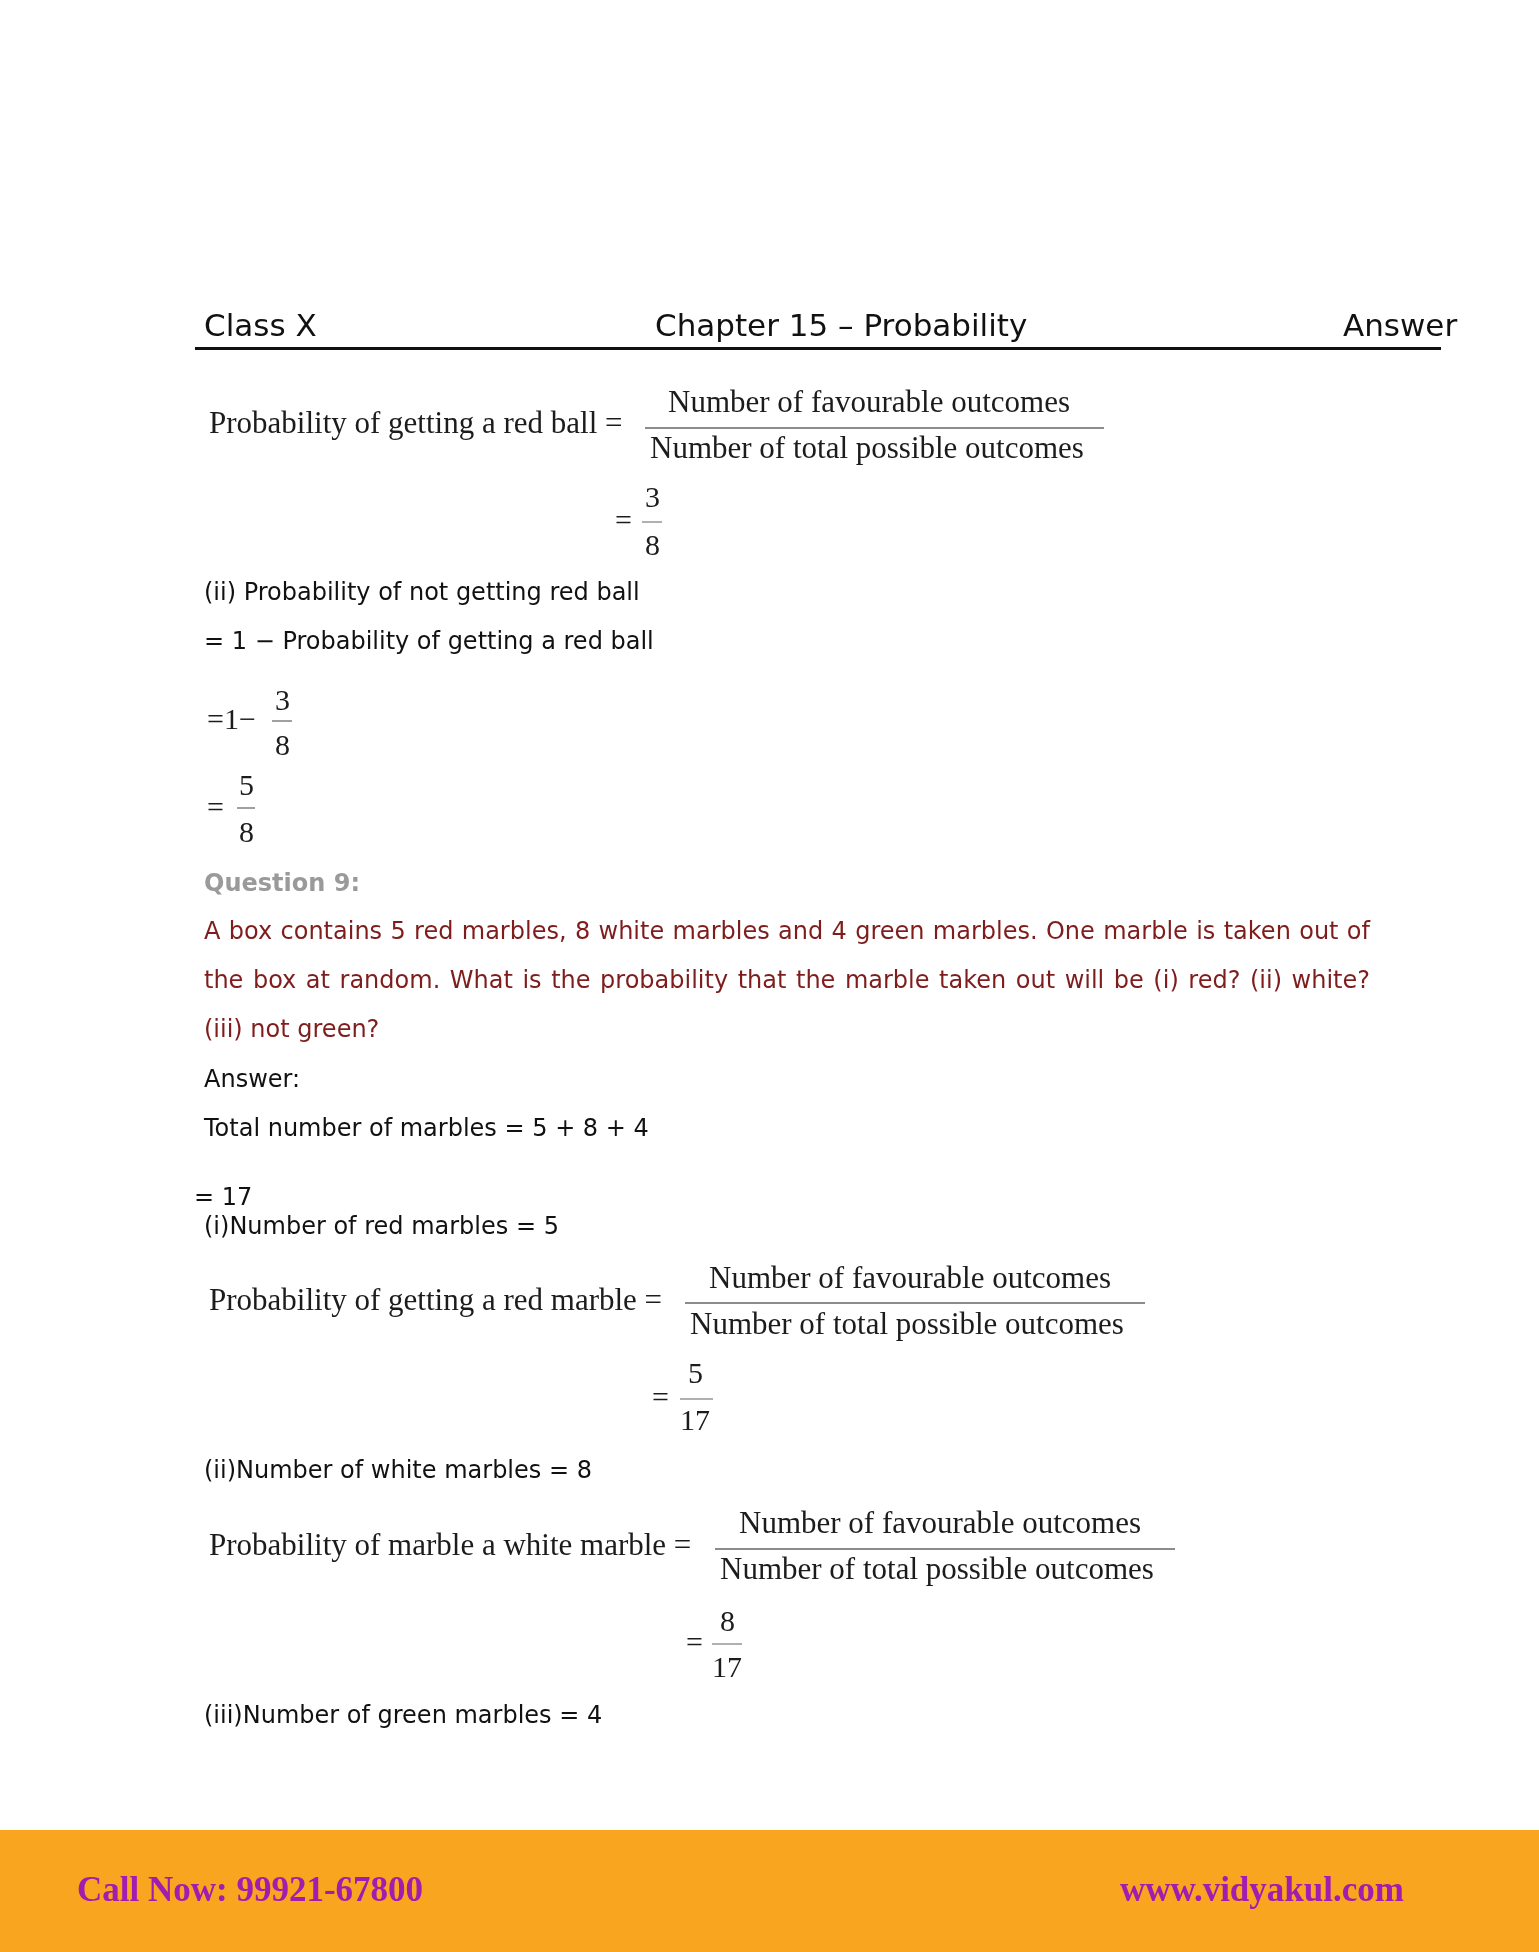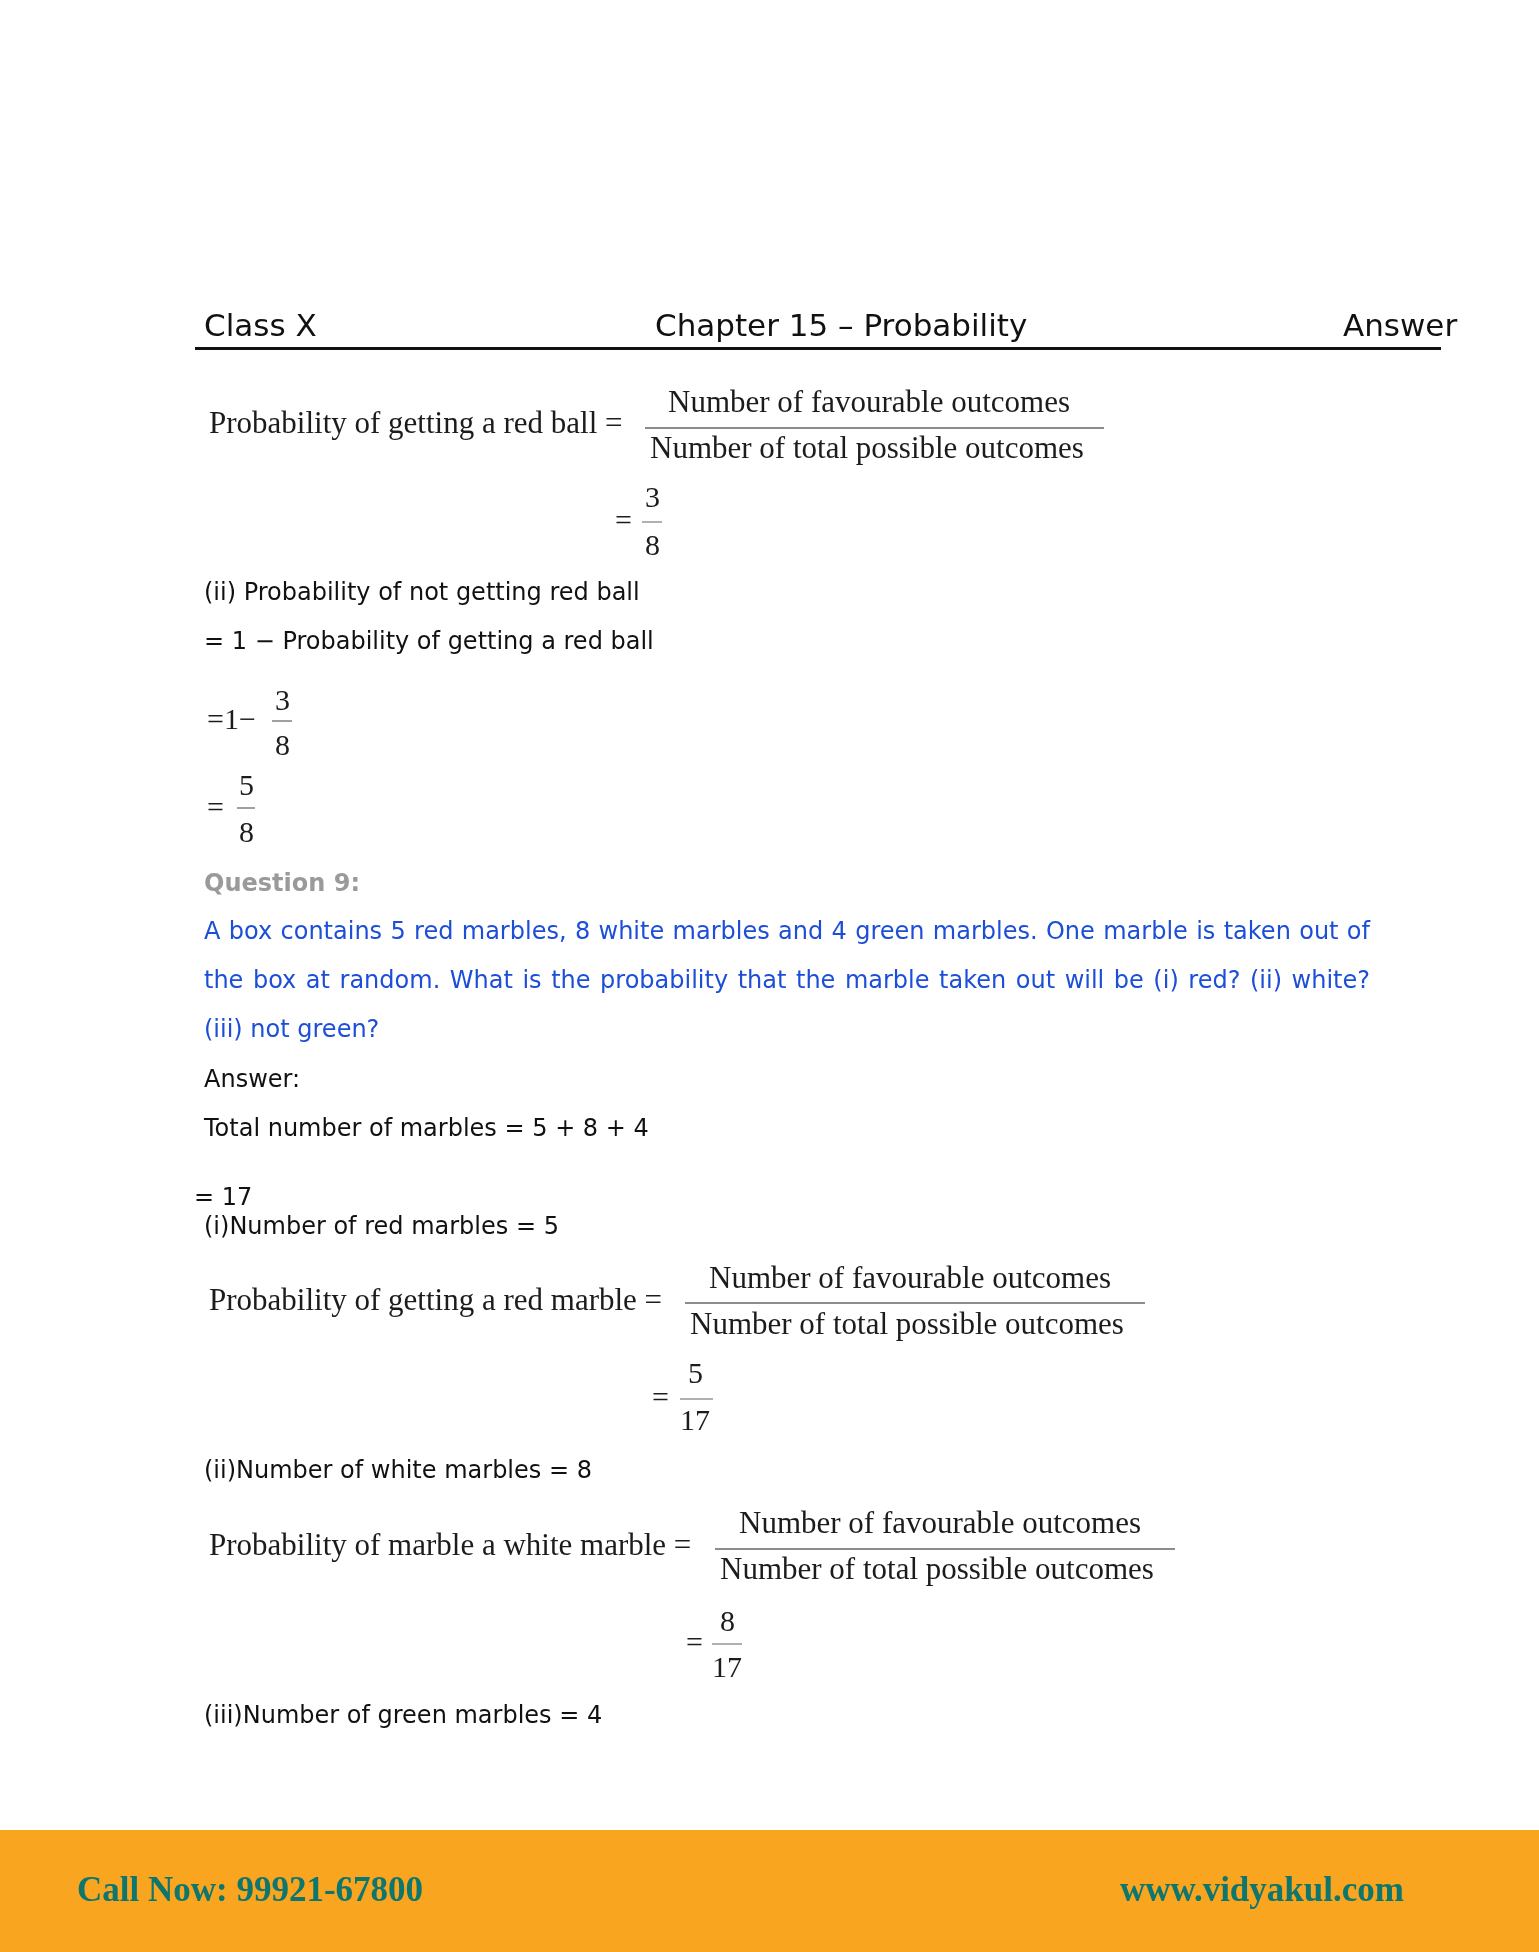--- a/index.html
+++ b/index.html
@@ -5,23 +5,23 @@
   html, body { margin:0; padding:0; }
   body { width:1539px; height:1952px; position:relative; background:#ffffff; overflow:hidden; color:#111; }
   .abs { position:absolute; white-space:nowrap; }
   .sans { font-family:"DejaVu Sans", sans-serif; font-size:24px; transform-origin:0 0; }
   .serif { font-family:"Liberation Serif", serif; color:#1c1c1c; }
   .hdr { top:307px; font-family:"DejaVu Sans", sans-serif; font-size:31px; color:#111; }
   .rule { position:absolute; left:195px; width:1246px; top:347px; height:3px; background:#111; }
   .bar { position:absolute; height:2px; background:#8c8c8c; }
   .num { font-family:"Liberation Serif", serif; font-size:30px; color:#1c1c1c; }
   .q { color:#9a9a9a; font-weight:bold; }
-  .para { position:absolute; left:204px; width:1166px; font-family:"DejaVu Sans", sans-serif; font-size:24px; line-height:49px; text-align:justify; color:#1d4ed8; }
+  .para { position:absolute; left:204px; width:1166px; font-family:"DejaVu Sans", sans-serif; font-size:24px; line-height:49px; text-align:justify; color:#7f1d1d; }
   .footer { position:absolute; left:0; top:1830px; width:1539px; height:122px; background:#F9A51F; }
-  .ftxt { position:absolute; top:1870px; font-family:"Liberation Serif", serif; font-weight:bold; font-size:35px; color:#0f766e; white-space:nowrap; }
+  .ftxt { position:absolute; top:1870px; font-family:"Liberation Serif", serif; font-weight:bold; font-size:35px; color:#a21caf; white-space:nowrap; }
 </style>
 </head>
 <body>
 
 <div class="abs hdr" style="left:204px;">Class X</div>
 <div class="abs hdr" style="left:655px;">Chapter 15 – Probability</div>
 <div class="abs hdr" style="left:1343px;">Answer</div>
 <div class="rule"></div>
 
 <div class="abs serif" style="left:209px; top:405px; font-size:31px;">Probability of getting a red ball =</div>

